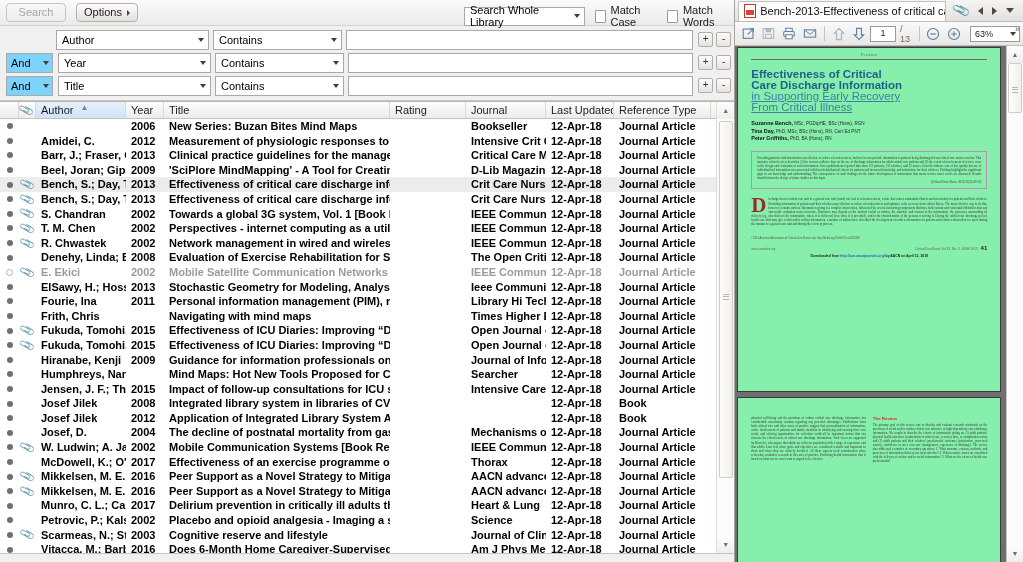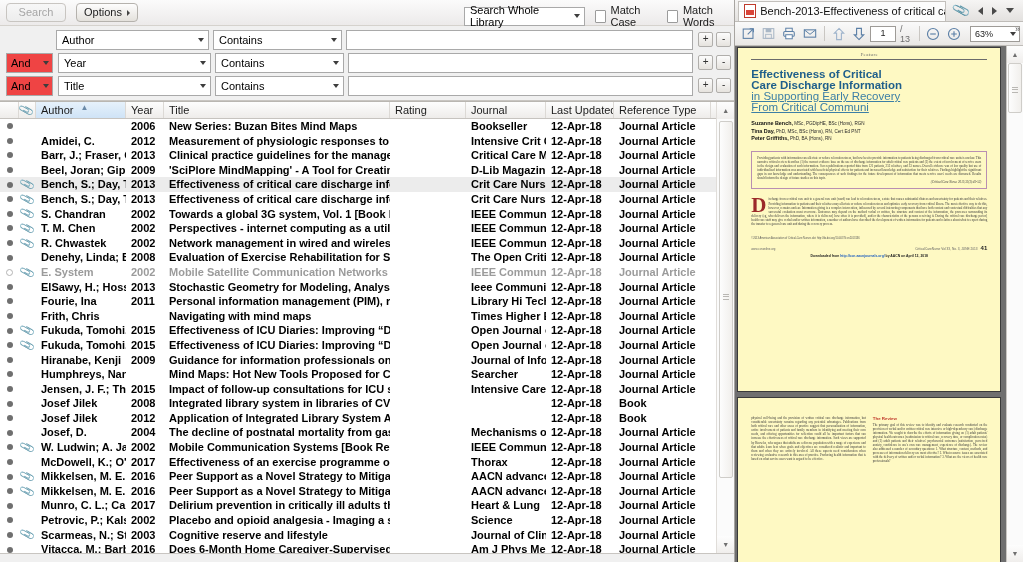--- a/index.html
+++ b/index.html
@@ -33,21 +33,21 @@
     width:135px;height:17px;border:1px solid #a9a9a9;background:#fff;
     display:flex;align-items:center;justify-content:space-between;padding:0 4px 0 5px;font-size:11px;
   }
   .chk{display:flex;align-items:center;gap:5px;margin-left:10px;font-size:11px;color:#1a1a1a;}
   .box{width:11px;height:11px;border:1px solid #9b9b9b;background:#fff;border-radius:1px;}
 
   
   .queries{background:#f0f0f0;padding:4px 0 3px 0;border-bottom:1px solid #c8c5c1;}
   .qrow{display:flex;align-items:center;height:19px;margin-bottom:4px;padding-left:6px;}
   .qrow:last-child{margin-bottom:2px;}
-  .bool{width:38px;height:18px;border:1px solid #a9a9a9;background:#ef4444;display:flex;align-items:center;
+  .bool{width:38px;height:18px;border:1px solid #a9a9a9;background:#7dd3fc;display:flex;align-items:center;
         justify-content:space-between;padding:0 3px 0 4px;font-size:11px;margin-right:5px;}
   .bool.empty{border:none;background:transparent;}
   .fld{width:142px;height:18px;border:1px solid #a9a9a9;background:#fff;display:flex;align-items:center;
        justify-content:space-between;padding:0 4px 0 5px;font-size:11px;margin-right:4px;}
   .op{width:118px;}
   .qinput{flex:1;height:18px;border:1px solid #a9a9a9;background:#fff;margin-right:5px;min-width:0;}
   .pm{width:13px;height:13px;border:1px solid #b0aeab;border-radius:2px;
       background:linear-gradient(#fcfcfc,#e6e3de);font-size:10px;line-height:11px;text-align:center;color:#333;margin-right:3px;}
 
   
@@ -114,21 +114,21 @@
   .pagebox{width:24px;height:14px;border:1px solid #9e9b97;background:#fff;font-size:9px;text-align:center;
            line-height:13px;color:#222;}
   .pagetot{font-size:9px;color:#6d6d6d;margin-left:3px;}
   .zoombox{display:flex;align-items:center;border:1px solid #9e9b97;background:#fff;height:14px;margin-left:5px;}
   .zoomval{font-size:9px;width:32px;text-align:left;padding-left:4px;color:#222;}
   .zoomarrow{width:12px;display:flex;align-items:center;justify-content:center;}
   .chevrons{position:absolute;right:3px;top:2px;font-size:9px;color:#555;}
 
   .pdfview{flex:1;background:#7f7f7f;position:relative;overflow:hidden;display:flex;}
   .pdfscroll{flex:1;position:relative;overflow:hidden;background:#6f6f6f;}
-  .page{background:#fef9c3;position:absolute;left:3px;width:262px;box-shadow:0 0 0 1px #3a3a3a;}
+  .page{background:#86efac;position:absolute;left:3px;width:262px;box-shadow:0 0 0 1px #3a3a3a;}
   .p1{top:2px;height:343px;}
   .p2{top:352px;height:230px;}
   .pg-inner{padding:4px 13px 0 13px;}
   .feature{text-align:center;font-size:5px;letter-spacing:.4px;color:#6d6d6d;font-family:"Liberation Serif",serif;}
   .rule{height:1px;background:#6b6b6b;margin:2px 0 9px 0;}
   .ptitle{font-family:"Liberation Sans",sans-serif;line-height:11px;}
   .ptitle .b{font-weight:bold;color:#1f5f8b;font-size:11.5px;display:block;}
   .ptitle .t{font-weight:normal;color:#3c7fa6;font-size:11.5px;display:block;text-decoration:underline;}
   .authors{margin-top:7px;font-size:4.6px;line-height:6.6px;color:#2b2b2b;}
   .authors b{font-size:5.4px;color:#111;}
@@ -400,21 +400,21 @@
               <div class="cell c-upd">12-Apr-18</div>
               <div class="cell c-ref">Journal Article</div>
             </div>
             <div class="row read">
               <div class="cell c-dot">
                 <span class="dot open"></span>
               </div>
               <div class="cell c-clip">
                 <span class="clip">📎</span>
               </div>
-              <div class="cell c-auth">E. System</div>
+              <div class="cell c-auth">E. Ekici</div>
               <div class="cell c-year">2002</div>
               <div class="cell c-title">Mobile Satellite Communication Networks [Book...</div>
               <div class="cell c-rating"></div>
               <div class="cell c-journal">IEEE Communic...</div>
               <div class="cell c-upd">12-Apr-18</div>
               <div class="cell c-ref">Journal Article</div>
             </div>
             <div class="row">
               <div class="cell c-dot">
                 <span class="dot"></span>
@@ -777,21 +777,21 @@
       <div class="pdfscroll">
 
         <div class="page p1">
           <div class="pg-inner">
             <div class="feature">Feature</div>
             <div class="rule"></div>
             <div class="ptitle">
               <span class="b">Effectiveness of Critical</span>
               <span class="b">Care Discharge Information</span>
               <span class="t">in Supporting Early Recovery</span>
-              <span class="t">From Critical Communi</span>
+              <span class="t">From Critical Illness</span>
             </div>
             <div class="authors" id="author-list">
                 <div><b>Suzanne Bench,</b> <span>MSc, PGDipHE, BSc (Hons), RGN</span></div>
                 <div><b>Tina Day,</b> <span>PhD, MSc, BSc (Hons), RN, Cert Ed PNT</span></div>
                 <div><b>Peter Griffiths,</b> <span>PhD, BA (Hons), RN</span></div>
               </div>
             <div class="abstract">
               <div class="tiny">Providing patients with information can alleviate or reduce relocation stress, but how best to provide information to patients being discharged from critical care units is unclear. This narrative critical review describes (1) the current evidence base on the use of discharge information for adult critical care patients and (2) the extent of involvement of service users in the design and evaluation of such information. Seven publications reported data from 121 patients, 252 relatives, and 33 nurses. Overall evidence was of low quality but use of individualised information was associated with beneficial physical effects for patients and increased knowledge and satisfaction for their relatives. Findings highlight the significant gaps in our knowledge and understanding. The consequences of such findings for the future development of information that meets service users' needs are discussed. Results should inform the design of future studies on this topic.</div>
               <div class="tiny" style="text-align:right;font-style:italic;">(Critical Care Nurse. 2013;33(3):41-52)</div>
             </div>

